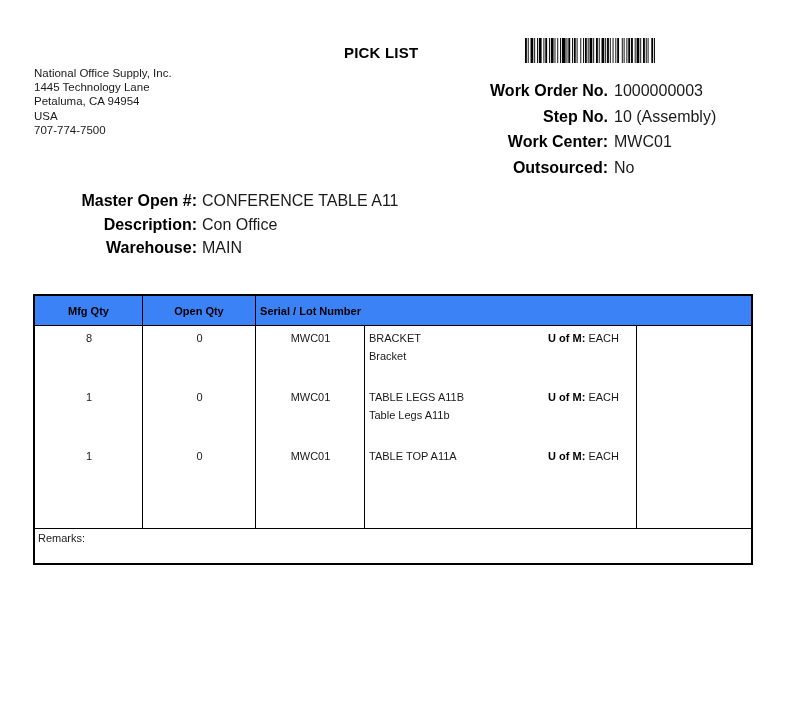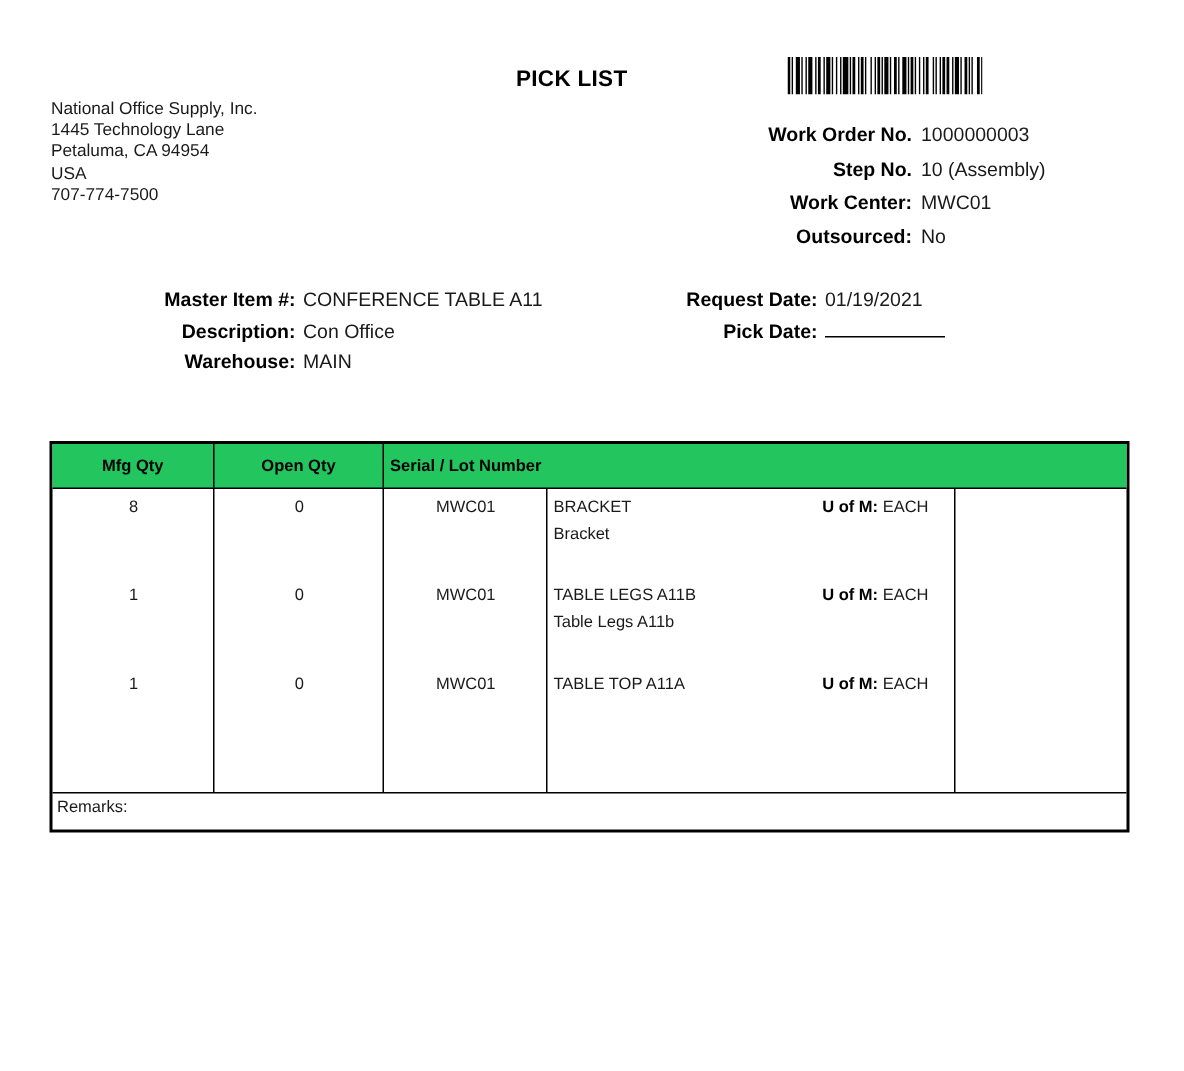--- a/index.html
+++ b/index.html
@@ -43,21 +43,21 @@
     left: 34px;
     top: 66px;
     font-size: 11.5px;
     line-height: 14.2px;
   }
 
   
   .kv-grid {
     position: absolute;
     display: grid;
-    font-size: 13px;
+    font-size: 16px;
   }
   .kv-label { font-weight: bold; text-align: right; white-space: nowrap; color: #000; }
   .kv-value { text-align: left; white-space: nowrap; }
 
   .wo-block {
     left: 430px;
     top: 82px;
     grid-template-columns: 178px auto;
     column-gap: 6px;
     row-gap: 7.6px;
@@ -88,21 +88,21 @@
     position: absolute;
     left: 33px;
     top: 294px;
     width: 720px;
     border: 2px solid #000;
   }
   .thead {
     display: grid;
     grid-template-columns: 108px 113px 109px 272px auto;
     height: 30px;
-    background: #22c55e;
+    background: #3b82f6;
     border-bottom: 1px solid #000;
   }
   .th {
     display: flex;
     align-items: center;
     justify-content: center;
     font-size: 11px;
     font-weight: bold;
     color: #000;
     border-right: 1px solid #000;
@@ -136,21 +136,21 @@
   }
   .cell-center { text-align: center; padding-top: 2px; }
   .cell-desc { padding: 2px 18px 0 4px; }
   .desc-line1 { display: flex; justify-content: space-between; }
   .uom-group { white-space: nowrap; }
   .uom-label { font-weight: bold; color: #000; }
   .desc-line2 { margin-top: 5.5px; }
 
   .remarks-row {
     border-top: 1px solid #000;
-    height: 25px;
+    height: 35px;
     font-size: 11px;
     padding: 3px 0 0 3px;
   }
 </style>
 </head>
 <body>
 
 <div class="page">
 
   <div class="doc-title">PICK LIST</div>
@@ -220,34 +220,28 @@
     <div class="kv-value">1000000003</div>
     <div class="kv-label">Step No.</div>
     <div class="kv-value">10 (Assembly)</div>
     <div class="kv-label">Work Center:</div>
     <div class="kv-value">MWC01</div>
     <div class="kv-label">Outsourced:</div>
     <div class="kv-value">No</div>
   </div>
 
   <div class="kv-grid master-block">
-    <div class="kv-label">Master Item #:</div>
+    <div class="kv-label">Master Open #:</div>
     <div class="kv-value">CONFERENCE TABLE A11</div>
     <div class="kv-label">Description:</div>
     <div class="kv-value">Con Office</div>
     <div class="kv-label">Warehouse:</div>
     <div class="kv-value">MAIN</div>
   </div>
 
-  <div class="kv-grid dates-block">
-    <div class="kv-label">Request Date:</div>
-    <div class="kv-value">01/19/2021</div>
-    <div class="kv-label">Pick Date:</div>
-    <div class="kv-value"><span class="blank-line"></span></div>
-  </div>
 
   <div class="pick-table">
     <div class="thead">
       <div class="th">Mfg Qty</div>
       <div class="th">Open Qty</div>
       <div class="th">Serial / Lot Number</div>
     </div>
     <div class="tbody">
       <div class="vline vline-1"></div>
       <div class="vline vline-2"></div>

